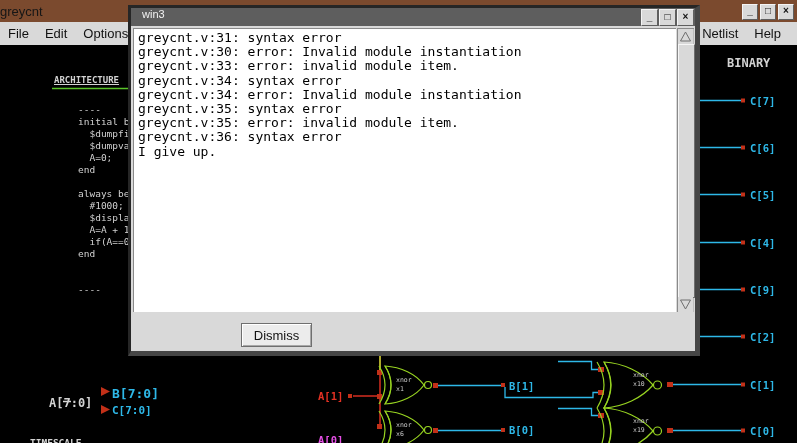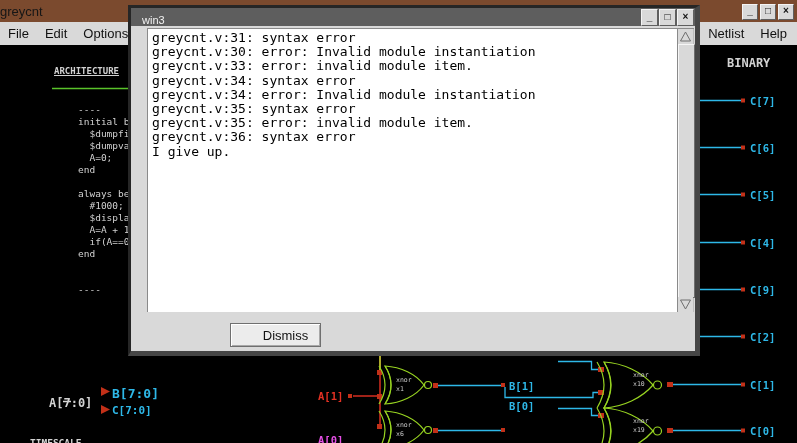--- a/index.html
+++ b/index.html
@@ -20,51 +20,51 @@
     width:14px;height:14px;background:#d9d9d9;color:#111;
     border-top:1px solid #f4f4f4;border-left:1px solid #f4f4f4;
     border-right:1px solid #5f5f5f;border-bottom:1px solid #5f5f5f;
     font-size:10px;line-height:12px;text-align:center;font-weight:bold;
   }
   .menubar{
     left:0;top:22px;width:797px;height:23px;background:#d9d9d9;z-index:4;
     display:flex;align-items:center;font-size:13px;color:#111;
   }
   .menuitem{padding:0 8px;}
-  .menuright{position:absolute;right:2px;top:0;height:23px;display:flex;align-items:center;}
+  .menuright{position:absolute;right:8px;top:0;height:23px;display:flex;align-items:center;}
 
   
   .cv{z-index:2;font-family:"DejaVu Sans Mono",monospace;white-space:pre;}
   .gray{color:#d2d2d2;}
   .cyan{color:#2eb8e8;}
   .red{color:#e53123;}
   .magenta{color:#e54fe5;}
   svg.schem{position:absolute;left:0;top:0;z-index:2;}
 
   
   .dialog{
     left:128px;top:5px;width:564px;height:343px;background:#d9d9d9;z-index:10;
     border-left:3px solid #262626;border-top:3px solid #262626;
     border-right:5px solid #464646;border-bottom:5px solid #464646;
   }
   .dlg-titlebar{
     position:absolute;left:0;top:0;width:100%;height:18px;background:#5e5e5e;
-    display:flex;align-items:flex-end;color:#f2f2f2;font-size:11px;
+    display:flex;align-items:flex-start;color:#f2f2f2;font-size:11px;
   }
   .dlg-titlebar .dlg-title{margin-left:11px;}
   .dlg-btns{position:absolute;right:1px;top:1px;display:flex;gap:1px;}
   .dlg-btn{
     width:15px;height:15px;background:#d9d9d9;color:#111;
     border-top:1px solid #f4f4f4;border-left:1px solid #f4f4f4;
     border-right:1px solid #5f5f5f;border-bottom:1px solid #5f5f5f;
     font-size:10px;line-height:13px;text-align:center;font-weight:bold;
   }
   .dlg-text{
     position:absolute;left:2px;top:20px;width:543px;height:284px;background:#ffffff;
-    box-shadow:inset 1px 1px 0 #8a8a8a;overflow:hidden;margin-left:14px;
+    box-shadow:inset 1px 1px 0 #8a8a8a;overflow:hidden;
   }
   .dlg-text pre{
     margin:0;padding:3px 0 0 5px;font-family:"DejaVu Sans Mono",monospace;
     font-size:13px;line-height:14.2px;color:#000;white-space:pre;
   }
   .scrollbar{
     position:absolute;left:546px;top:20px;width:17px;height:284px;background:#bdbdbd;
     box-shadow:inset 1px 1px 0 #8a8a8a;
   }
   .sb-arrow{position:absolute;left:1px;width:15px;height:15px;background:#d9d9d9;}
@@ -174,21 +174,21 @@
     <g transform="translate(600,407)" stroke="#97d321" stroke-width="1.2" fill="none">
       <path d="M-3,1 Q11,24 -3,47"></path>
       <path d="M4,1 Q18,24 4,47"></path>
       <path d="M4,1 C23,2 42,11 53,24 C42,37 23,46 4,47 C13,31 13,17 4,1 Z"></path>
       <circle cx="57.5" cy="24" r="4"></circle>
       <text x="33" y="16" font-size="6.5" fill="#c9c9c9" stroke="none" font-family="DejaVu Sans Mono, monospace">xnor</text>
       <text x="33" y="25" font-size="6.5" fill="#c9c9c9" stroke="none" font-family="DejaVu Sans Mono, monospace">x19</text>
     </g>
   </svg>
 
-  <div class="abs cv gray" style="left:54px;top:66px;font-size:9px;font-weight:bold;text-decoration:underline;">ARCHITECTURE</div>
+  <div class="abs cv gray" style="left:54px;top:75px;font-size:9px;font-weight:bold;text-decoration:underline;">ARCHITECTURE</div>
 
   <pre class="abs cv gray" style="left:78px;top:104px;margin:0;font-size:9.5px;line-height:12px;">----
 initial be
   $dumpfil
   $dumpvar
   A=0;
 end
 
 always beg
   #1000;
@@ -211,21 +211,21 @@
   <div class="abs cv cyan" style="left:750px;top:379px;font-size:10.5px;font-weight:bold;">C[1]</div>
   <div class="abs cv cyan" style="left:750px;top:425px;font-size:10.5px;font-weight:bold;">C[0]</div>
 
   <div class="abs cv gray" style="left:21px;top:396px;font-size:12px;font-weight:bold;margin-left:28px;">A[7:0]</div>
   <div class="abs cv cyan" style="left:112px;top:386px;font-size:13px;font-weight:bold;">B[7:0]</div>
   <div class="abs cv cyan" style="left:112px;top:404px;font-size:11px;font-weight:bold;">C[7:0]</div>
 
   <div class="abs cv red" style="left:318px;top:390px;font-size:10.5px;font-weight:bold;">A[1]</div>
   <div class="abs cv magenta" style="left:318px;top:434px;font-size:10.5px;font-weight:bold;">A[0]</div>
   <div class="abs cv cyan" style="left:509px;top:380px;font-size:10.5px;font-weight:bold;">B[1]</div>
-  <div class="abs cv cyan" style="left:509px;top:400px;font-size:10.5px;font-weight:bold;">B[0]</div>
+  <div class="abs cv cyan" style="left:509px;top:424px;font-size:10.5px;font-weight:bold;">B[0]</div>
 
   <div class="abs cv gray" style="left:30px;top:437px;font-size:9.5px;font-weight:bold;text-decoration:underline;">TIMESCALE</div>
 
   <div class="abs titlebar">
     <span class="title">greycnt</span>
     <span class="winbtns">
       <span class="winbtn">_</span>
       <span class="winbtn">□</span>
       <span class="winbtn">×</span>
     </span>
@@ -270,16 +270,16 @@
           </svg>
       </div>
       <div class="sb-thumb"></div>
       <div class="sb-arrow" style="top:269px;">
         <svg width="15" height="15">
             <polygon points="2.5,3 12.5,3 7.5,12" fill="#d9d9d9" stroke="#6f6f6f" stroke-width="1"></polygon>
           </svg>
       </div>
     </div>
 
-    <div class="dlg-button" style="left:99px;width:69px;padding-left:20px;">Dismiss</div>
+    <div class="dlg-button" style="left:110px;width:69px;">Dismiss</div>
   </div>
 
 </div>
 
 </body></html>

